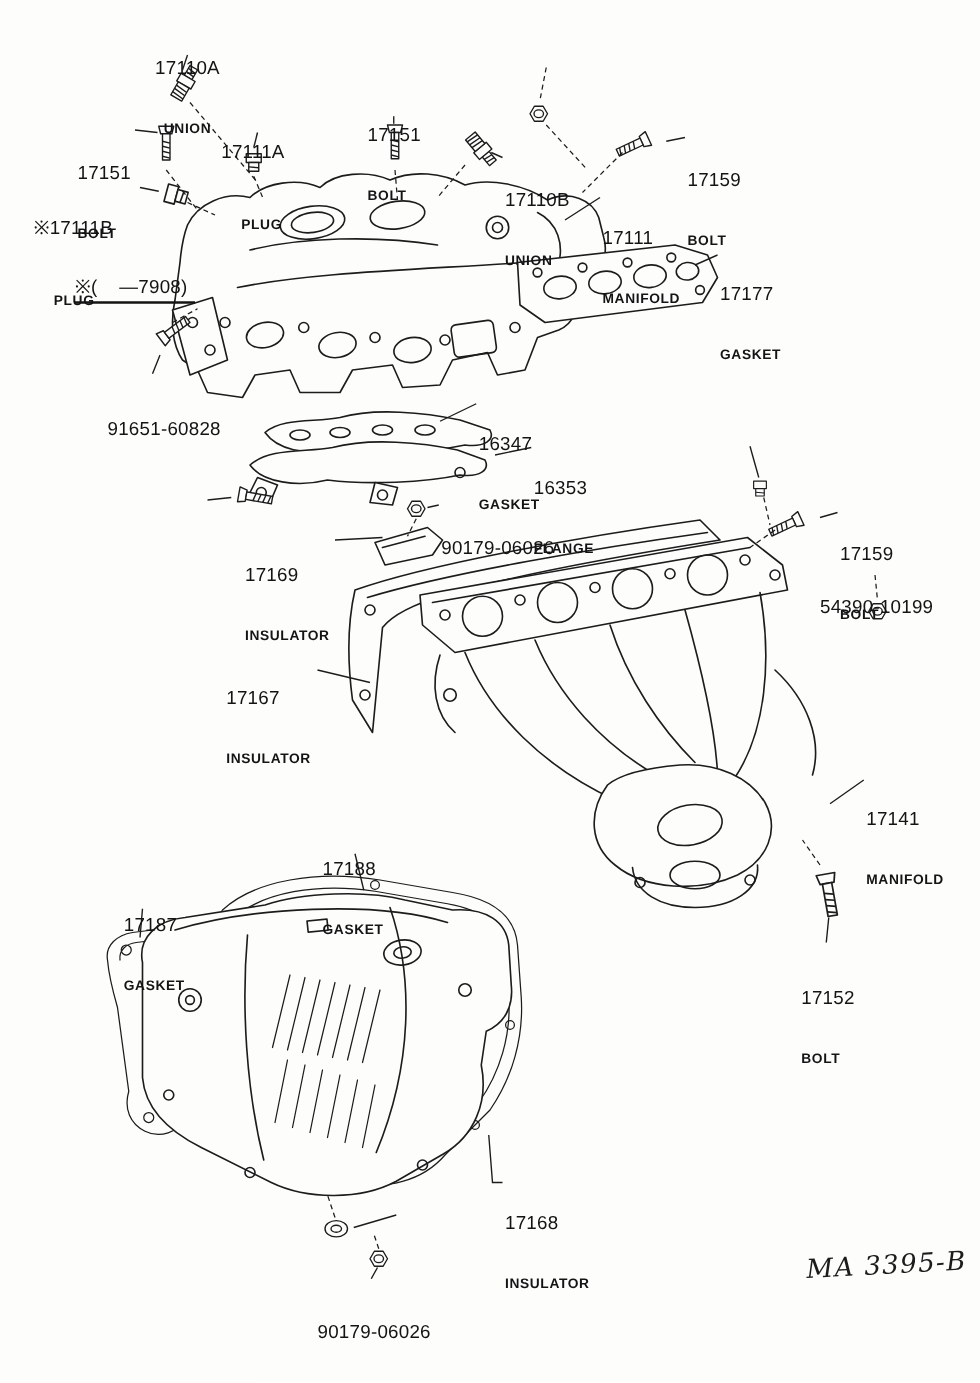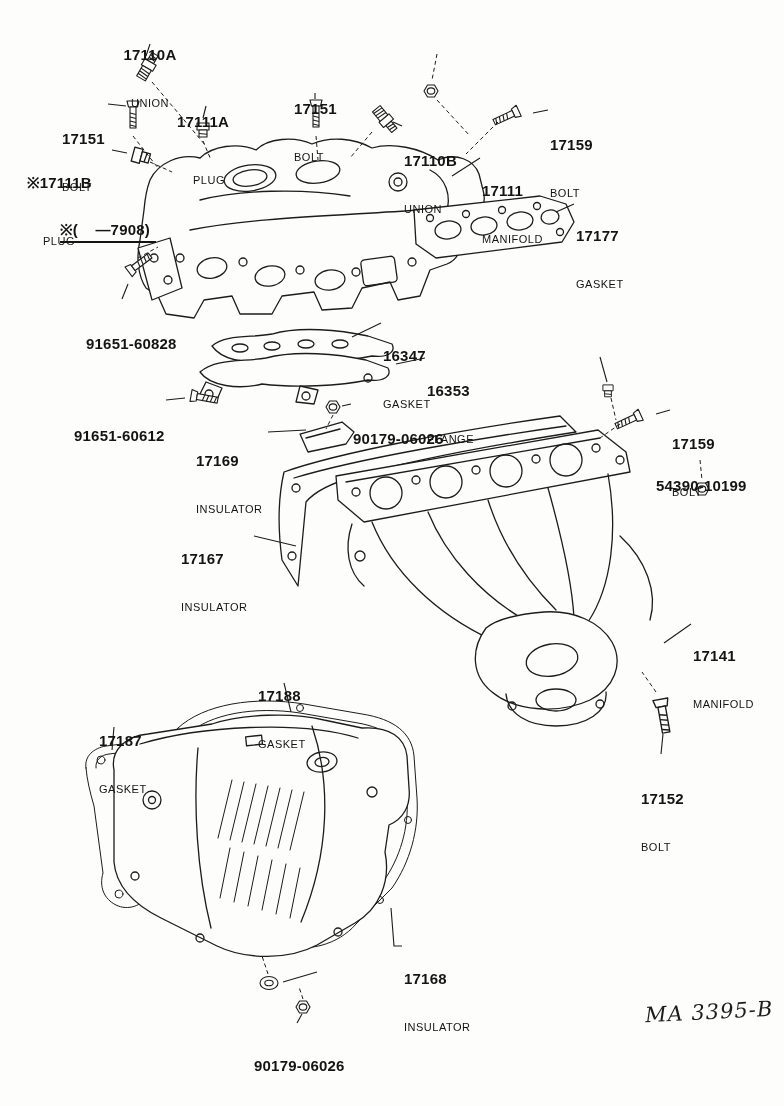--- a/index.html
+++ b/index.html
@@ -4,22 +4,22 @@
 <style>
   * { margin:0; padding:0; box-sizing:border-box; }
   html,body { background:#ffffff; }
   .page {
     position:relative; width:784px; height:1106px;
     background:#fdfdfb; overflow:hidden;
     font-family:"Liberation Sans", sans-serif; color:#141414;
   }
   .art { position:absolute; left:0; top:0; }
   .plabel { position:absolute; line-height:1.08; white-space:pre; z-index:5; }
-  .pcode { font-size:15px; font-weight:bold; letter-spacing:.2px; }
-  .pname { font-size:11px; font-weight:normal; letter-spacing:.5px; margin-top:1px; }
+  .pcode { font-size:15px; font-weight:normal; letter-spacing:.2px; }
+  .pname { font-size:11px; font-weight:bold; letter-spacing:.5px; margin-top:1px; }
   .center { text-align:center; }
   .indent { padding-left:16px;margin-top:11px; }
   .underline { border-bottom:2px solid #141414; padding-bottom:3px; padding-right:6px;margin-left:46px; }
   .footer-note {
     position:absolute; font-family:"DejaVu Serif", serif; font-style:italic;
     font-size:21px; letter-spacing:1px; transform:rotate(-3deg); color:#1c1c1c; z-index:5;
   }
   .ln { stroke:#1c1c1c; stroke-width:1.3; fill:none; stroke-linejoin:round; stroke-linecap:round; }
   .fw { fill:#fdfdfb; }
   .thin { stroke-width:1; }
@@ -372,23 +372,20 @@
     <div class="pcode">16347</div>
     <div class="pname">GASKET</div>
   </div>
 
   <div class="plabel" style="left:427px;top:348px">
     <div class="pcode">16353</div>
     <div class="pname">FLANGE</div>
   </div>
 
 
-  <div class="plabel" style="left:74px;top:393px">
-    <div class="pcode">91651-60612</div>
-  </div>
 
   <div class="plabel" style="left:353px;top:396px">
     <div class="pcode">90179-06026</div>
   </div>
 
   <div class="plabel" style="left:672px;top:401px">
     <div class="pcode">17159</div>
     <div class="pname">BOLT</div>
   </div>
 

